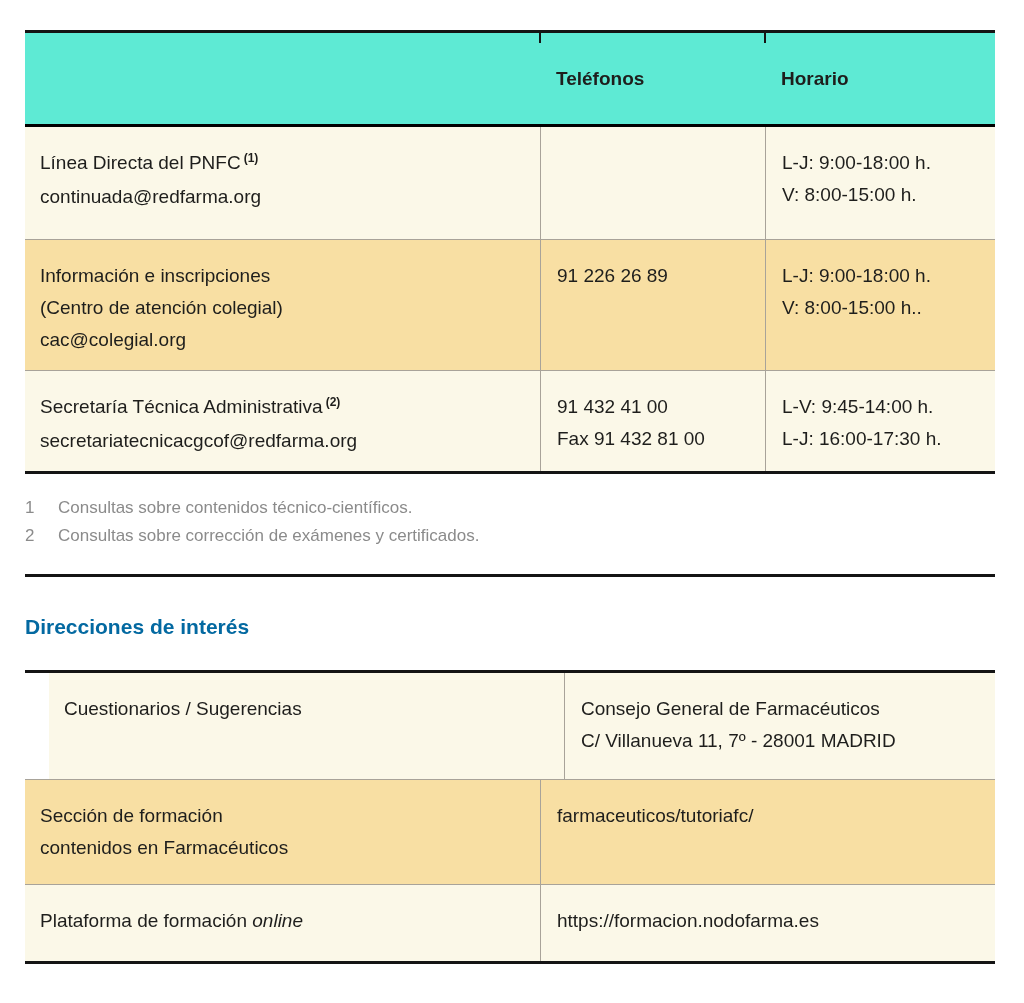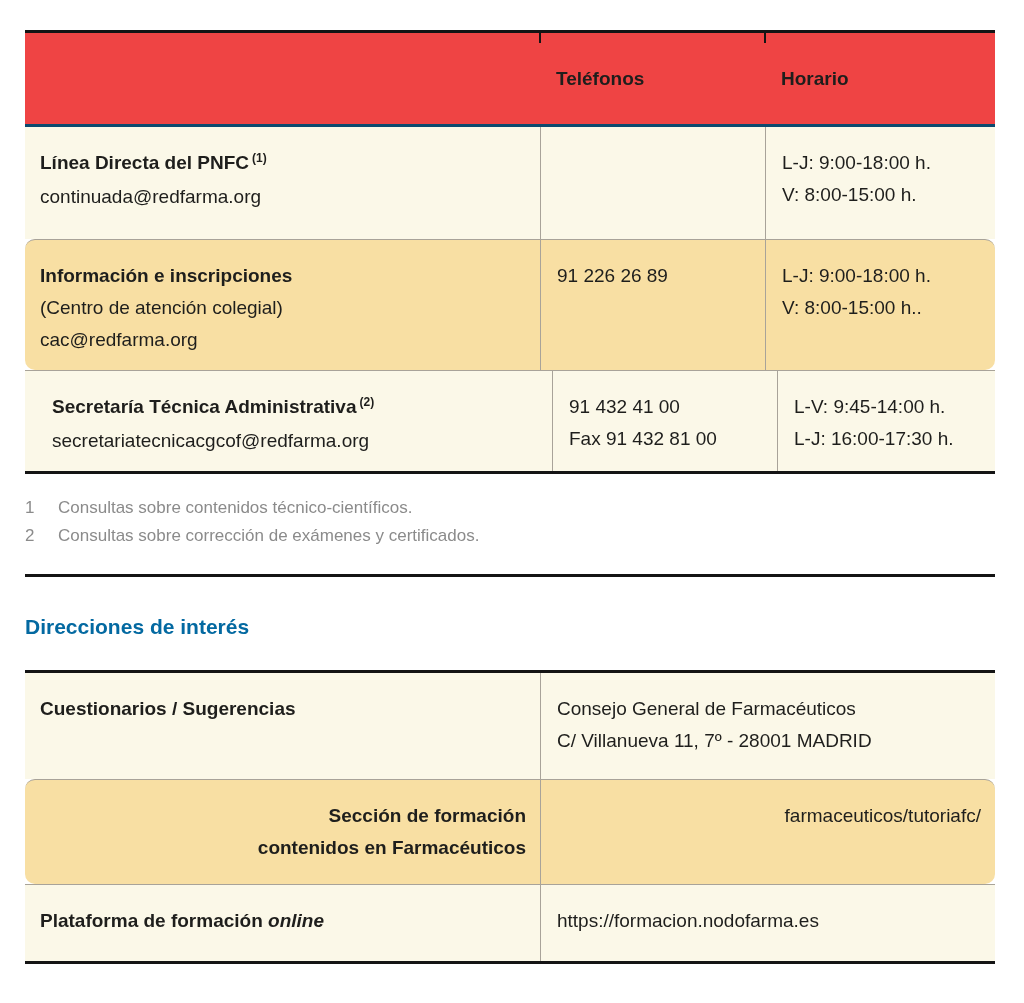--- a/index.html
+++ b/index.html
@@ -9,46 +9,46 @@
     font-family:"Liberation Sans", sans-serif;
     color:#1e1e1c;
   }
   .page { position:relative; width:1024px; height:1003px; background:#ffffff; overflow:hidden; }
 
   .tbl { position:relative; margin-left:25px; width:970px;
          border-top:3px solid #141414; border-bottom:3px solid #141414; }
   .t1 { margin-top:30px; }
 
   .t1-head { display:grid; grid-template-columns:515px 225px 230px;
-             height:94px; align-items:center; background:#ef4444;
-             border-bottom:3px solid #0c4a6e; }
+             height:94px; align-items:center; background:#5eead4;
+             border-bottom:3px solid #000000; }
   .hcell { font-weight:bold; font-size:19px; padding-left:16px; }
 
   .tick { position:absolute; top:0; width:2px; height:10px; background:#141414; }
   .tick-1 { left:514px; }
   .tick-2 { left:739px; }
 
   .row  { display:grid; grid-template-columns:515px 225px 230px; }
   .row2 { display:grid; grid-template-columns:515px 455px; }
   .row + .row, .row2 + .row2 { border-top:1px solid #a8a399; }
 
   .light { background:#fbf8e8; }
-  .dark  { background:#f8dfa3;border-radius:10px; }
+  .dark  { background:#f8dfa3; }
 
   .cell { padding:20px 14px 14px 15px; font-size:19px; line-height:32px; }
   .cell + .cell { border-left:1px solid #a8a399; padding-left:16px; }
 
   .h112 { min-height:112px; }
   .h129 { min-height:129px; }
-  .h99  { min-height:99px;padding-left:12px;  }
-  .h106 { min-height:106px; }
-  .h105 { min-height:105px;text-align:right; }
+  .h99  { min-height:99px;  }
+  .h106 { min-height:106px;margin-left:24px; }
+  .h105 { min-height:105px; }
   .h77  { min-height:77px;  }
 
-  .b { font-weight:bold; }
+  .b { font-weight:normal; }
   .i { font-style:italic; }
   .sup { font-size:12px; position:relative; top:-7px; margin-left:3px; font-weight:bold; }
 
   .footnotes { margin:20px 0 0 25px; width:760px; color:#8b8b8b;
                font-size:17px; line-height:28px; }
   .fn { display:flex; }
   .fn-num { width:33px; flex:0 0 33px; }
 
   .rule { margin:24px 0 0 25px; width:970px; height:3px; background:#141414; }
 
@@ -81,21 +81,21 @@
       <div class="cell">
         <div>L-J: 9:00-18:00 h.</div>
         <div>V: 8:00-15:00 h.</div>
       </div>
     </div>
 
     <div class="row dark h129">
       <div class="cell">
         <div class="b">Información e inscripciones</div>
         <div>(Centro de atención colegial)</div>
-        <div>cac@redfarma.org</div>
+        <div>cac@colegial.org</div>
       </div>
       <div class="cell">
         <div>91 226 26 89</div>
       </div>
       <div class="cell">
         <div>L-J: 9:00-18:00 h.</div>
         <div>V: 8:00-15:00 h..</div>
       </div>
     </div>
 

